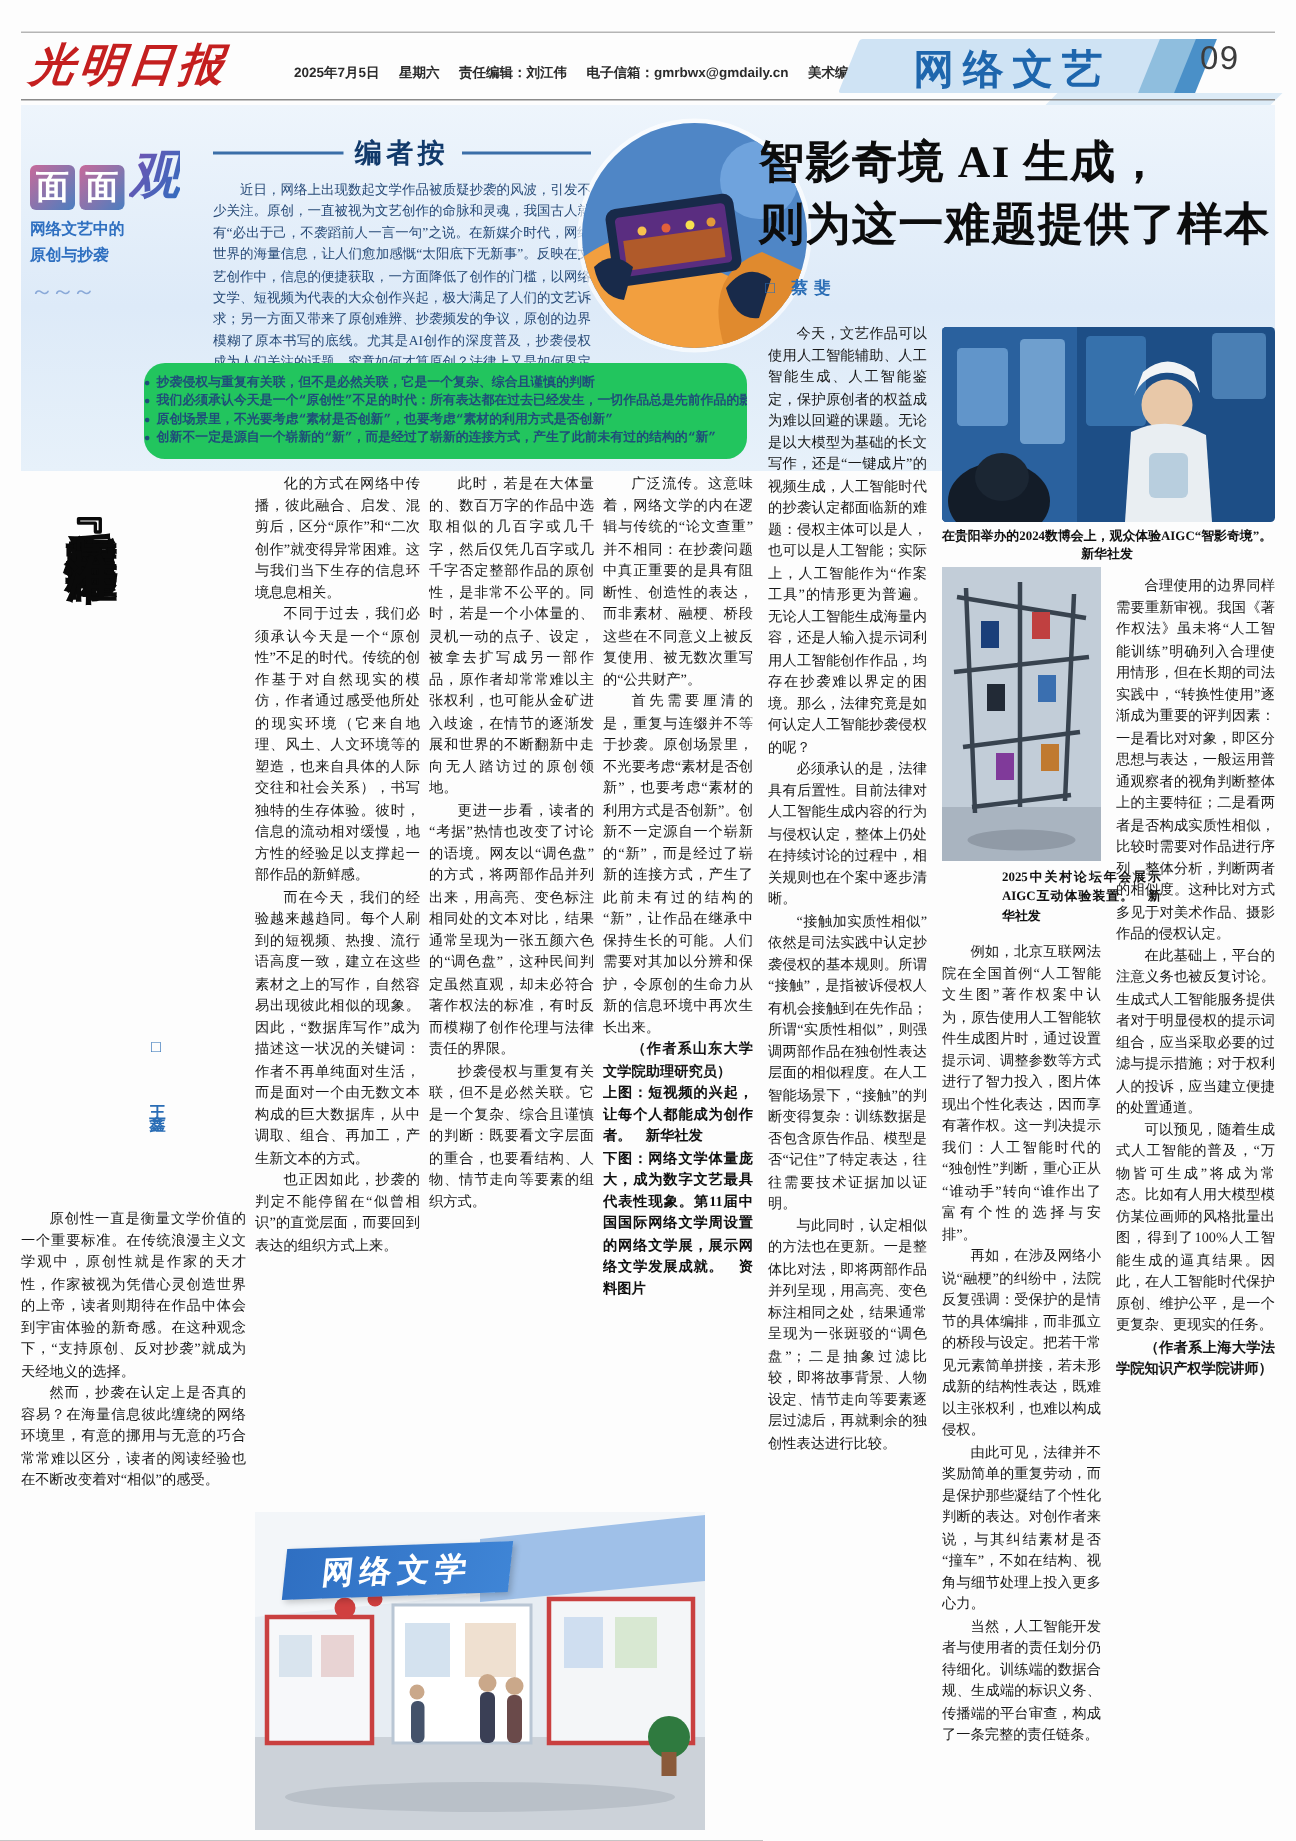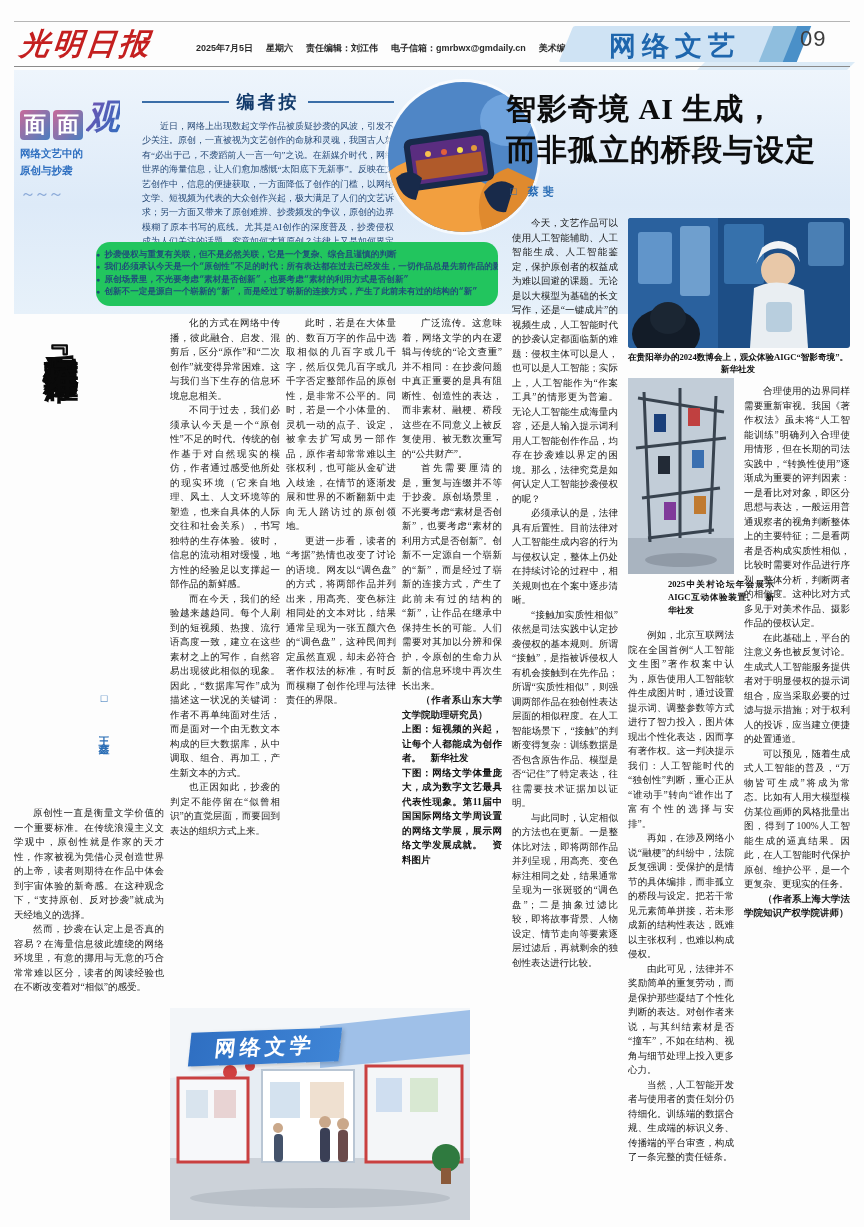--- a/index.html
+++ b/index.html
@@ -185,21 +185,21 @@
 
   <div class="hibox">
       <p>抄袭侵权与重复有关联，但不是必然关联，它是一个复杂、综合且谨慎的判断</p>
       <p>我们必须承认今天是一个“原创性”不足的时代：所有表达都在过去已经发生，一切作品总是先前作品的影子</p>
       <p>原创场景里，不光要考虑“素材是否创新”，也要考虑“素材的利用方式是否创新”</p>
       <p>创新不一定是源自一个崭新的“新”，而是经过了崭新的连接方式，产生了此前未有过的结构的“新”</p>
     </div>
 
   <div class="r-headline">
     <div>智影奇境 AI 生成，</div>
-    <div>而非孤立的桥段与设定</div>
+    <div>则为这一难题提供了样本</div>
   </div>
   <div class="byline r-byline">□ 蔡斐</div>
 
   <div class="col r-col1">
       <p>今天，文艺作品可以使用人工智能辅助、人工智能生成、人工智能鉴定，保护原创者的权益成为难以回避的课题。无论是以大模型为基础的长文写作，还是“一键成片”的视频生成，人工智能时代的抄袭认定都面临新的难题：侵权主体可以是人，也可以是人工智能；实际上，人工智能作为“作案工具”的情形更为普遍。无论人工智能生成海量内容，还是人输入提示词利用人工智能创作作品，均存在抄袭难以界定的困境。那么，法律究竟是如何认定人工智能抄袭侵权的呢？</p>
       <p>必须承认的是，法律具有后置性。目前法律对人工智能生成内容的行为与侵权认定，整体上仍处在持续讨论的过程中，相关规则也在个案中逐步清晰。</p>
       <p>“接触加实质性相似”依然是司法实践中认定抄袭侵权的基本规则。所谓“接触”，是指被诉侵权人有机会接触到在先作品；所谓“实质性相似”，则强调两部作品在独创性表达层面的相似程度。在人工智能场景下，“接触”的判断变得复杂：训练数据是否包含原告作品、模型是否“记住”了特定表达，往往需要技术证据加以证明。</p>
       <p>与此同时，认定相似的方法也在更新。一是整体比对法，即将两部作品并列呈现，用高亮、变色标注相同之处，结果通常呈现为一张斑驳的“调色盘”；二是抽象过滤比较，即将故事背景、人物设定、情节走向等要素逐层过滤后，再就剩余的独创性表达进行比较。</p>
     </div>
 
@@ -264,20 +264,21 @@
     </div>
   <div class="col l-col2">
       <p>化的方式在网络中传播，彼此融合、启发、混剪后，区分“原作”和“二次创作”就变得异常困难。这与我们当下生存的信息环境息息相关。</p>
       <p>不同于过去，我们必须承认今天是一个“原创性”不足的时代。传统的创作基于对自然现实的模仿，作者通过感受他所处的现实环境（它来自地理、风土、人文环境等的塑造，也来自具体的人际交往和社会关系），书写独特的生存体验。彼时，信息的流动相对缓慢，地方性的经验足以支撑起一部作品的新鲜感。</p>
       <p>而在今天，我们的经验越来越趋同。每个人刷到的短视频、热搜、流行语高度一致，建立在这些素材之上的写作，自然容易出现彼此相似的现象。因此，“数据库写作”成为描述这一状况的关键词：作者不再单纯面对生活，而是面对一个由无数文本构成的巨大数据库，从中调取、组合、再加工，产生新文本的方式。</p>
       <p>也正因如此，抄袭的判定不能停留在“似曾相识”的直觉层面，而要回到表达的组织方式上来。</p>
     </div>
   <div class="col l-col3">
       <p>此时，若是在大体量的、数百万字的作品中选取相似的几百字或几千字，然后仅凭几百字或几千字否定整部作品的原创性，是非常不公平的。同时，若是一个小体量的、灵机一动的点子、设定，被拿去扩写成另一部作品，原作者却常常难以主张权利，也可能从金矿进入歧途，在情节的逐渐发展和世界的不断翻新中走向无人踏访过的原创领地。</p>
       <p>更进一步看，读者的“考据”热情也改变了讨论的语境。网友以“调色盘”的方式，将两部作品并列出来，用高亮、变色标注相同处的文本对比，结果通常呈现为一张五颜六色的“调色盘”，这种民间判定虽然直观，却未必符合著作权法的标准，有时反而模糊了创作伦理与法律责任的界限。</p>
+      <p>抄袭侵权与重复有关联，但不是必然关联。它是一个复杂、综合且谨慎的判断：既要看文字层面的重合，也要看结构、人物、情节走向等要素的组织方式。</p>
     </div>
   <div class="col l-col4">
     <div>
         <p>广泛流传。这意味着，网络文学的内在逻辑与传统的“论文查重”并不相同：在抄袭问题中真正重要的是具有阻断性、创造性的表达，而非素材、融梗、桥段这些在不同意义上被反复使用、被无数次重写的“公共财产”。</p>
         <p>首先需要厘清的是，重复与连缀并不等于抄袭。原创场景里，不光要考虑“素材是否创新”，也要考虑“素材的利用方式是否创新”。创新不一定源自一个崭新的“新”，而是经过了崭新的连接方式，产生了此前未有过的结构的“新”，让作品在继承中保持生长的可能。人们需要对其加以分辨和保护，令原创的生命力从新的信息环境中再次生长出来。</p>
       </div>
     <p class="author">（作者系山东大学文学院助理研究员）</p>
     <p class="figcap">上图：短视频的兴起，让每个人都能成为创作者。　新华社发</p>
     <p class="figcap">下图：网络文学体量庞大，成为数字文艺最具代表性现象。第11届中国国际网络文学周设置的网络文学展，展示网络文学发展成就。　资料图片</p>
   </div>

